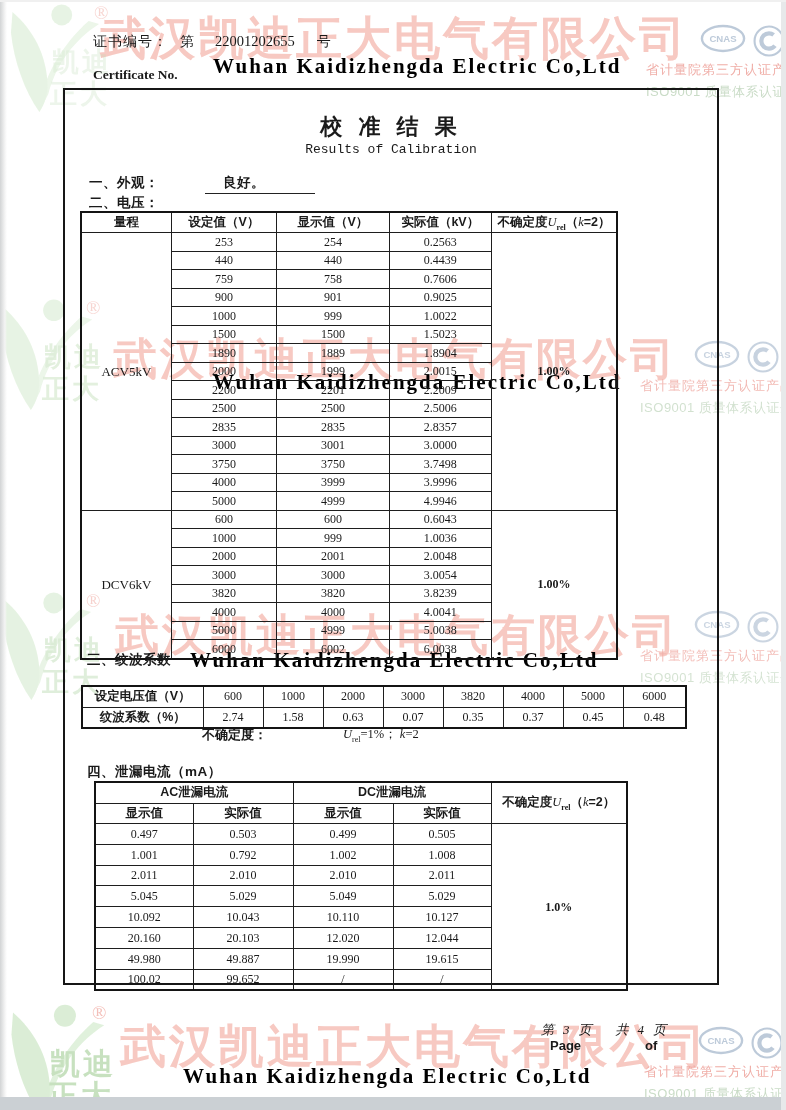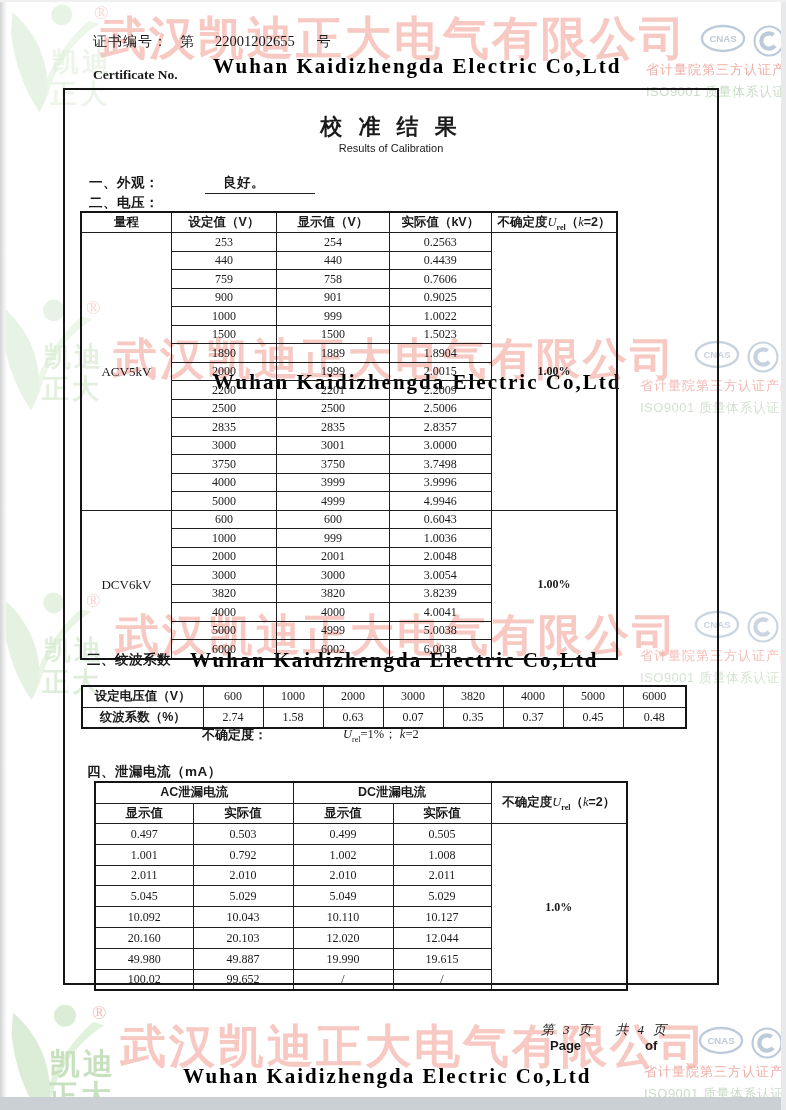--- a/index.html
+++ b/index.html
@@ -30,22 +30,22 @@
   
   .content{z-index:1;}
   .cert-line{left:93px;top:33px;display:flex;align-items:flex-start;font-size:14px;}
   .cert-line .zh{letter-spacing:1px;}
   .cert-num{font-family:"Liberation Serif","DejaVu Serif",serif;font-size:14.5px;}
   .cert-en{left:93px;top:67px;font-family:"Liberation Serif","DejaVu Serif",serif;font-weight:700;font-size:13.5px;}
 
   .frame{left:63px;top:88px;width:652px;height:893px;border:2.5px solid #161616;background:transparent;}
 
   .doc-title{left:0;top:22px;width:100%;text-align:center;font-size:22px;font-weight:700;letter-spacing:5px;}
-  .doc-subtitle{left:0;top:52px;width:100%;text-align:center;font-size:11px;
-                font-family:Liberation Sans, sans-serif;}
+  .doc-subtitle{left:0;top:52px;width:100%;text-align:center;font-size:13px;
+                font-family:Liberation Mono, monospace;}
 
   .sec-label{font-size:13.5px;font-weight:600;letter-spacing:0.5px;}
   .appearance{left:24px;top:84px;display:flex;align-items:baseline;}
   .appearance .value{display:inline-block;margin-left:46px;width:92px;border-bottom:1.5px solid #222;
                      padding:0 0 1px 18px;font-weight:600;font-size:13.5px;}
   .lbl-voltage{left:24px;top:104px;}
   .lbl-ripple{left:22px;top:561px;}
   .lbl-leakage{left:22px;top:673px;}
 
   table{border-collapse:collapse;table-layout:fixed;background:transparent;}

